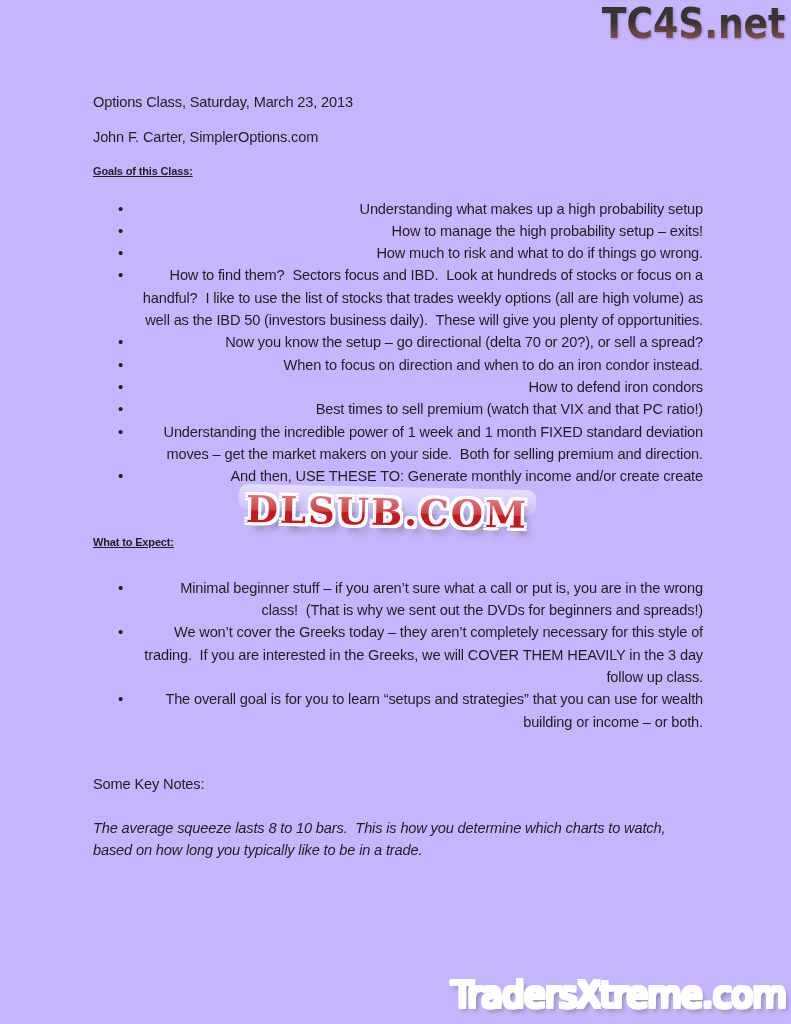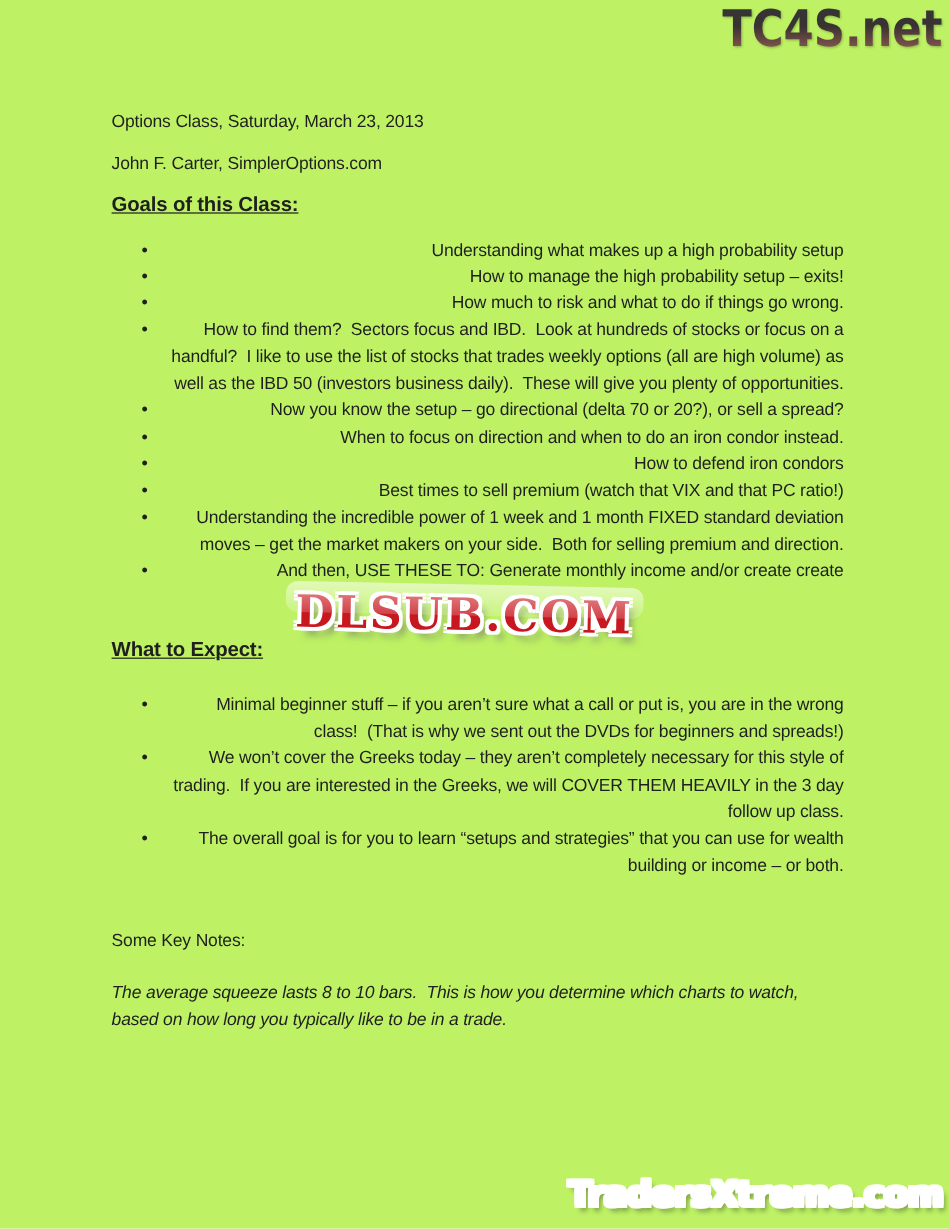--- a/index.html
+++ b/index.html
@@ -4,21 +4,21 @@
 <style>
   html, body {
     margin: 0;
     padding: 0;
     background: #ffffff;
   }
   .page {
     position: relative;
     width: 791px;
     height: 1024px;
-    background: #bef264;
+    background: #c4b5fd;
     overflow: hidden;
     font-family: "Liberation Sans", sans-serif;
     color: #1f1f1f;
   }
 
   
   .tc4s-logo {
     position: absolute;
     top: 2px;
     right: 6px;
@@ -54,21 +54,21 @@
     margin: 0;
   }
   p.line.first {
     margin-top: 91px;
   }
   p.line + p.line {
     margin-top: 12.7px;
   }
   h2.section-heading {
     margin: 12px 0 0 0;
-    font-size: 17px;
+    font-size: 11px;
     font-weight: bold;
     text-decoration: underline;
     line-height: 22.3px;
   }
   h2.section-heading.expect {
     margin-top: 44px;
   }
   ul.doc-list {
     margin: 15px 0 0 0;
     padding: 0 0 0 48px;
@@ -130,22 +130,22 @@
     background: linear-gradient(180deg, rgba(255,255,255,0.55) 0%, rgba(255,255,255,0.18) 100%);
     pointer-events: none;
   }
 
   
   .traders-logo {
     position: absolute;
     right: 5px;
     bottom: 12px;
     font-family: "DejaVu Sans", sans-serif;
-    font-weight: bold;
-    font-size: 29px;
+    font-weight: normal;
+    font-size: 35px;
     line-height: 34px;
     letter-spacing: -0.5px;
     color: #b2504f;
     background: linear-gradient(180deg, #dd9a96 0%, #c96b6b 45%, #a84648 100%);
     -webkit-background-clip: text;
     background-clip: text;
     -webkit-text-fill-color: transparent;
     text-shadow:
       -2px -2px 0 #ffffff,  0 -2px 0 #ffffff,  2px -2px 0 #ffffff,
       -2px  0   0 #ffffff,  2px  0   0 #ffffff,

